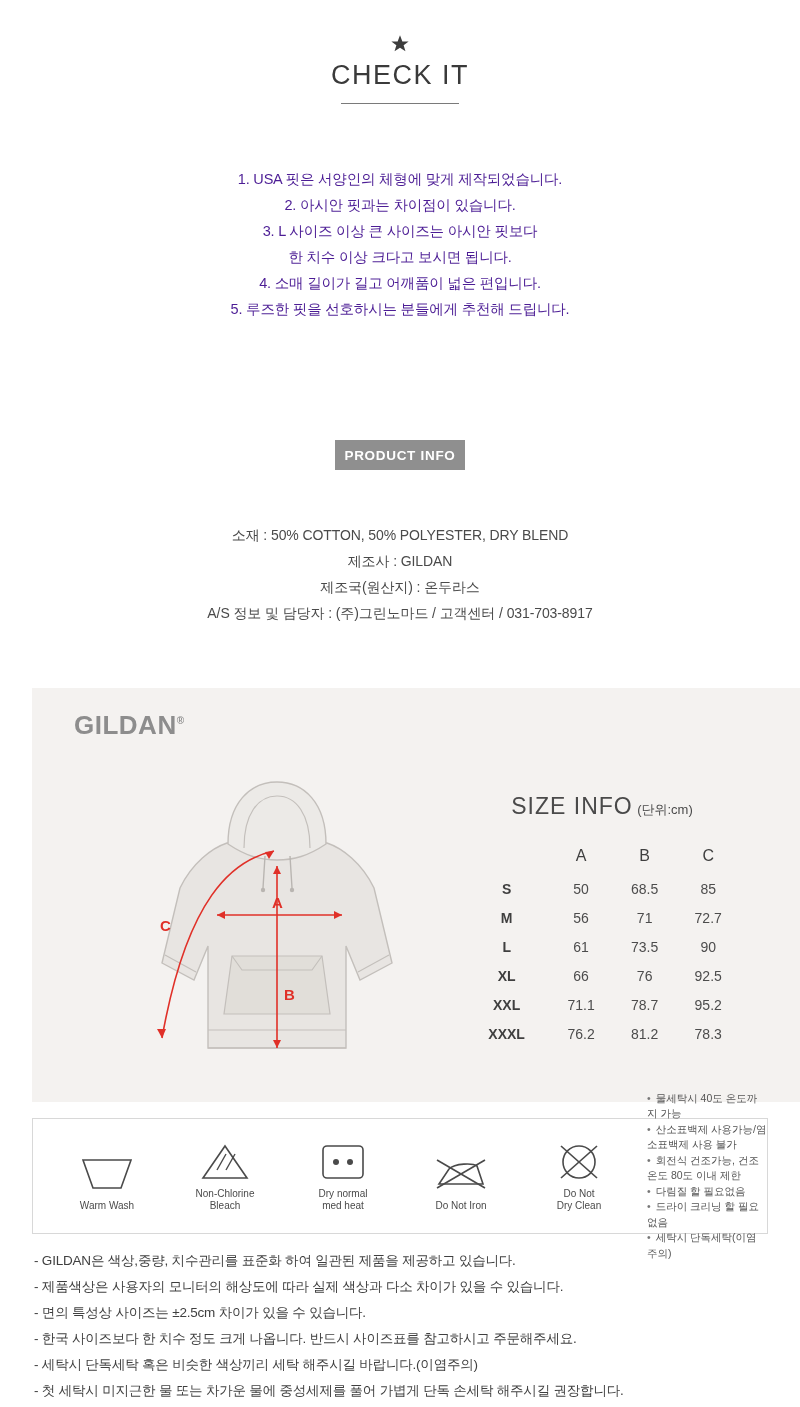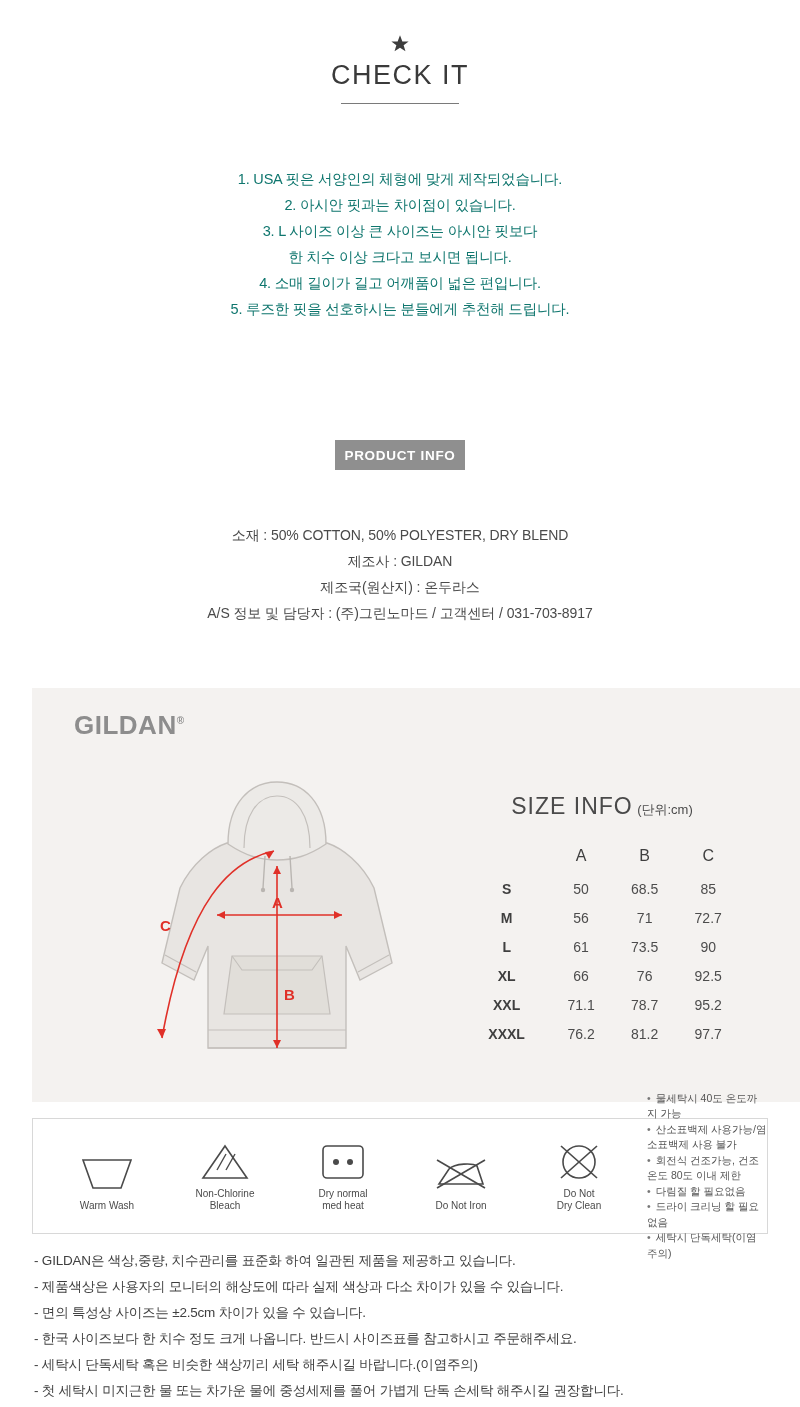--- a/index.html
+++ b/index.html
@@ -40,21 +40,21 @@
     width: 118px;
     height: 1px;
     background: #7a7a7a;
     margin: 4px auto 0 auto;
   }
 
   
   .fit-list {
     margin-top: 62px;
     text-align: center;
-    color: #0f766e;
+    color: #4c1d95;
     font-size: 14.5px;
     line-height: 26px;
     letter-spacing: -0.2px;
   }
   .fit-list div { white-space: nowrap; }
 
   
   .product-info-banner {
     margin: 118px auto 0 auto;
     width: 130px;
@@ -315,21 +315,21 @@
         <tr>
           <td>XXL</td>
           <td>71.1</td>
           <td>78.7</td>
           <td>95.2</td>
         </tr>
         <tr>
           <td>XXXL</td>
           <td>76.2</td>
           <td>81.2</td>
-          <td>97.7</td>
+          <td>78.3</td>
         </tr>
       </tbody>
     </table>
   </div>
 
   <div class="care-panel">
     <div class="care-icons">
 
       <div class="care-item">
         <svg width="64" height="42" viewBox="0 0 64 42">

